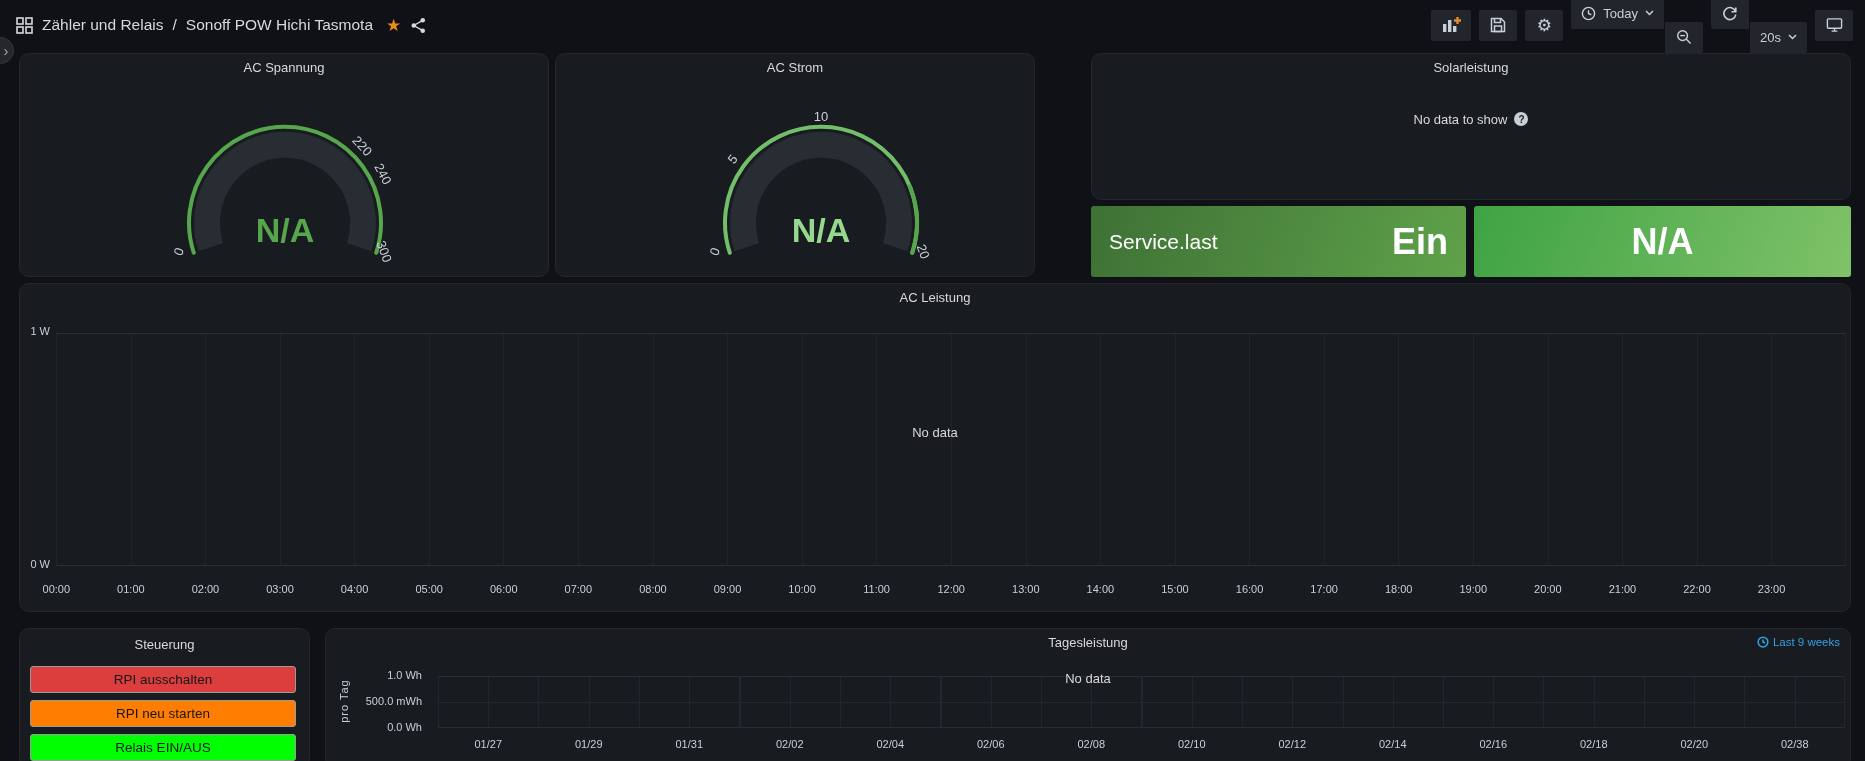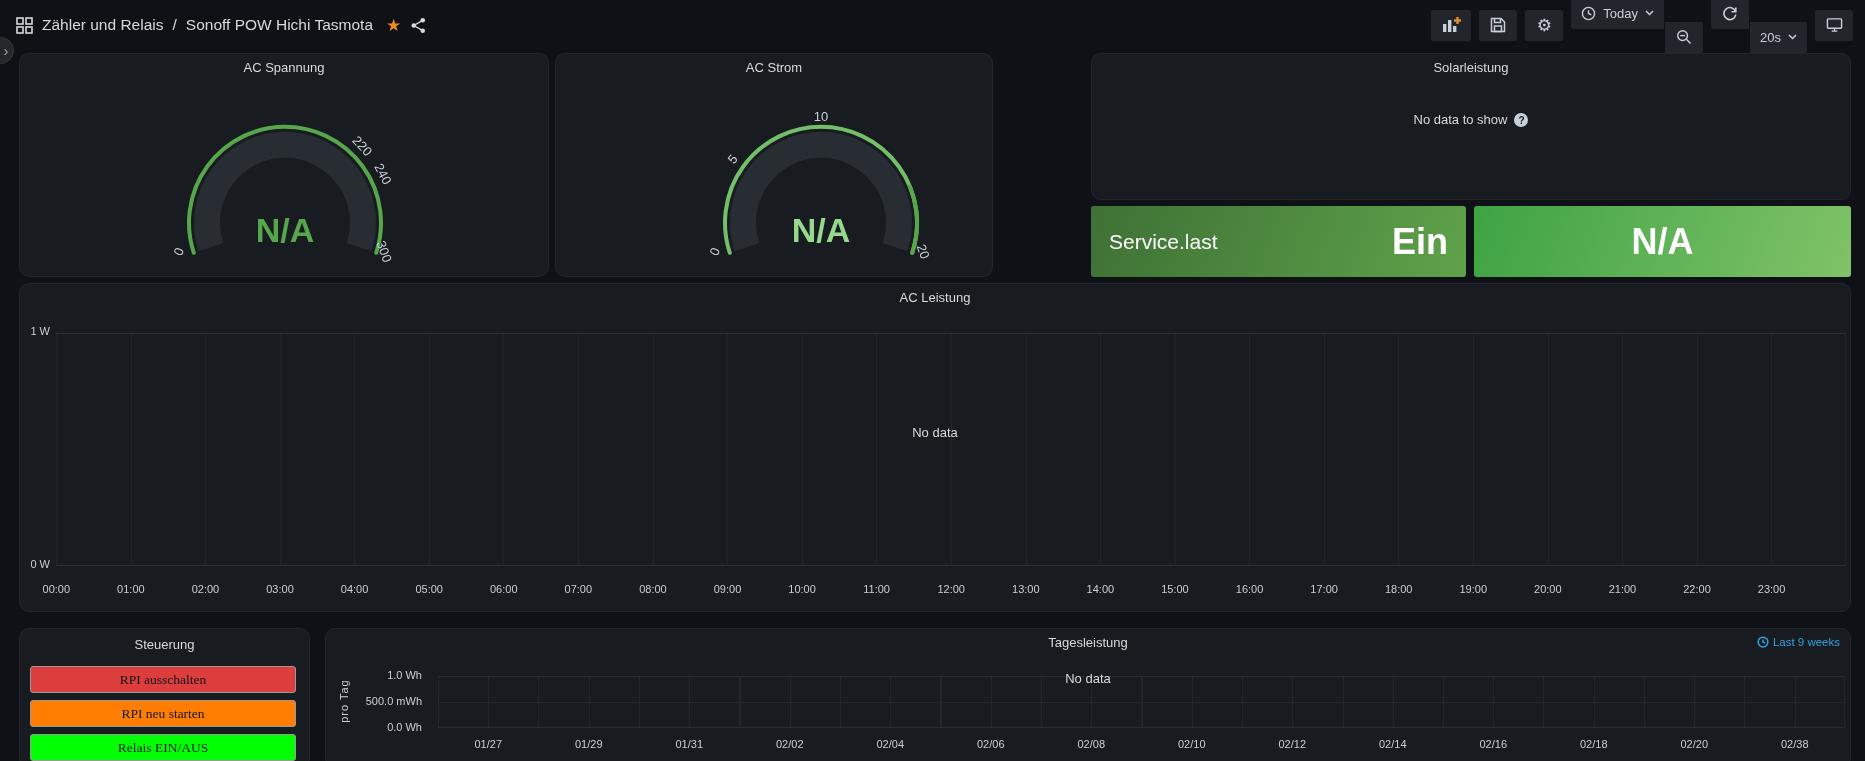--- a/index.html
+++ b/index.html
@@ -32,42 +32,42 @@
     color:#9fa7b3; font-size:15px; cursor:pointer; z-index:5; }
   
   .panel { position:absolute; background:#181b1f; border:1px solid #25262b; border-radius:10px; overflow:hidden; }
   .panel-title { position:absolute; top:6px; left:0; right:0; text-align:center;
     font-size:13px; font-weight:500; color:#d8d9da; cursor:pointer; z-index:2; }
   
   .gauge-svg { position:absolute; left:135px; top:55px; }
   .gauge-tick { font-size:13px; fill:#c7d0d9; }
   
   .solar-msg { position:absolute; top:58px; left:0; right:0; display:flex;
-    align-items:flex-end; justify-content:center; font-size:13px; color:#d8d9da; }
+    align-items:flex-start; justify-content:center; font-size:13px; color:#d8d9da; }
   .help-icon { display:inline-flex; width:14px; height:14px; border-radius:50%;
     background:#c7d0d9; color:#181b1f; font-size:10px; font-weight:700;
     align-items:center; justify-content:center; margin-left:7px; cursor:pointer; }
   
   .stat { position:absolute; border-radius:3px; display:flex; align-items:center; color:#fff; overflow:hidden; }
   .stat-service { background:linear-gradient(110deg,#3e7135 0%,#5fa24a 100%); justify-content:space-between; padding:0 18px; }
   .stat-na { background:linear-gradient(110deg,#3ea344 0%,#80c268 100%); justify-content:center; }
   .stat-label { font-size:21px; }
   .stat-value { font-size:36px; font-weight:700; }
   
   .acl-plot { position:absolute; left:36px; top:49px; width:1790px; height:233px;
     border-top:1px solid #2c2f36; border-bottom:1px solid #2c2f36; border-right:1px solid #212429;
     background:repeating-linear-gradient(to right,#212429 0,#212429 1px,transparent 1px,transparent 74.58px); }
   .acl-ylab { position:absolute; left:0; width:30px; text-align:right; font-size:11px; color:#c7d0d9; }
   .x-ticks { position:absolute; display:flex; font-size:11px; color:#c7d0d9; }
   .x-ticks span { flex:1; text-align:center; }
   .no-data { position:absolute; left:0; right:0; text-align:center; font-size:13px; color:#d8d9da; }
   
   .ctl-btn { position:absolute; left:10px; width:266px; height:27px;
     border:1.5px solid #9a9a9a; border-radius:3px; color:#141619; font-size:13.5px;
-    font-family:Liberation Serif, serif; display:flex; align-items:center; justify-content:center; cursor:pointer; }
+    font-family:Liberation Sans, sans-serif; display:flex; align-items:center; justify-content:center; cursor:pointer; }
   
   .time-link { position:absolute; top:7px; right:10px; color:#33a2e5; font-size:11.5px;
     font-weight:500; display:flex; align-items:center; gap:4px; cursor:pointer; z-index:2; }
   .tgl-ylabel { position:absolute; left:-4px; top:72px; transform:translate(0,-50%) rotate(-90deg);
     font-size:11px; letter-spacing:1px; color:#c7d0d9; white-space:nowrap; }
   .tgl-ylab { position:absolute; left:26px; width:70px; text-align:right; font-size:11px; color:#c7d0d9; }
   .tgl-plot { position:absolute; left:112px; top:47px; width:1407px; height:52px;
     border-top:1px solid #282c33; border-bottom:1px solid #282c33; border-right:1px solid #23262c;
     background:repeating-linear-gradient(to right,#23262c 0,#23262c 1px,transparent 1px,transparent 50.25px); }
   .tgl-mid { position:absolute; left:0; top:50%; width:100%; height:1px; background:#23262c; }
@@ -169,21 +169,21 @@
     <path d="M55.9 138.2 A78 78 0 1 1 204.1 138.2" fill="none" stroke="#282c33" stroke-width="26"></path>
     <path d="M38.8 143.8 A96 96 0 1 1 221.2 143.8" fill="none" stroke-width="4" stroke-linecap="round" stroke="#56A64B"></path>
     <text class="gauge-tick" x="28" y="144" text-anchor="middle" transform="rotate(-70 28 144)">0</text>
     <text class="gauge-tick" x="204" y="40" text-anchor="middle" transform="rotate(47 204 40)">220</text>
     <text class="gauge-tick" x="224" y="67" text-anchor="middle" transform="rotate(62 224 67)">240</text>
     <text class="gauge-tick" x="225" y="144" text-anchor="middle" transform="rotate(70 225 144)">300</text>
     <text x="130" y="133" text-anchor="middle" font-size="34" font-weight="700" fill="#56A64B">N/A</text>
   </svg>
 </div>
 
-<div class="panel" style="left:555px; top:53px; width:438px; height:224px;">
+<div class="panel" style="left:555px; top:53px; width:480px; height:224px;">
   <div class="panel-title">AC Strom</div>
   <svg class="gauge-svg" width="260" height="180" viewBox="0 0 260 180">
     <path d="M55.9 138.2 A78 78 0 1 1 204.1 138.2" fill="none" stroke="#282c33" stroke-width="26"></path>
     <path d="M38.8 143.8 A96 96 0 1 1 221.2 143.8" fill="none" stroke-width="4" stroke-linecap="round" stroke="#73BF69"></path>
     <path d="M218.7 77.2 A96 96 0 0 1 221.2 143.8" fill="none" stroke-width="4" stroke-linecap="round" stroke="#56A64B"></path>
     <text class="gauge-tick" x="28" y="144" text-anchor="middle" transform="rotate(-70 28 144)">0</text>
     <text class="gauge-tick" x="45" y="53" text-anchor="middle" transform="rotate(-50 45 53)">5</text>
     <text class="gauge-tick" x="130" y="12" text-anchor="middle">10</text>
     <text class="gauge-tick" x="228" y="144" text-anchor="middle" transform="rotate(70 228 144)">20</text>
     <text x="130" y="133" text-anchor="middle" font-size="34" font-weight="700" fill="#96D98D">N/A</text>

